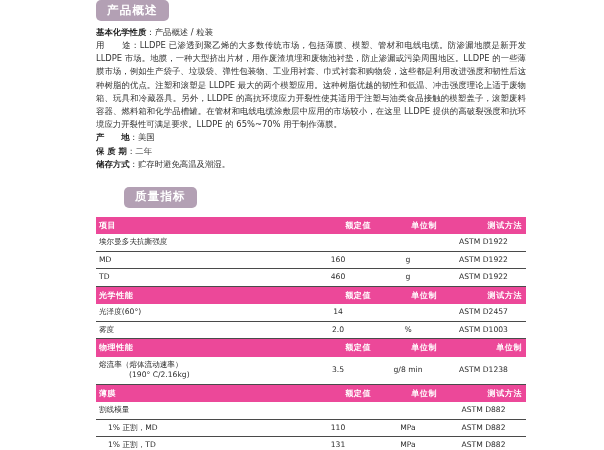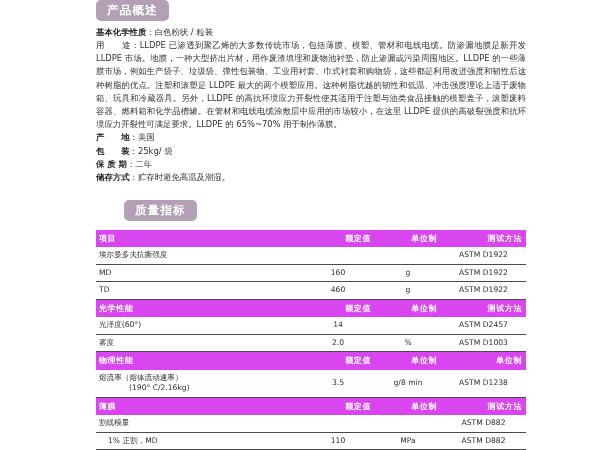--- a/index.html
+++ b/index.html
@@ -86,21 +86,21 @@
     border-collapse: collapse;
     font-size: 7.6px;
     table-layout: fixed;
   }
   table.spec col.c1 { width: 205px; }
   table.spec col.c2 { width: 74px; }
   table.spec col.c3 { width: 66px; }
   table.spec col.c4 { width: 85px; }
 
   table.spec tr.hdr td {
-    background: #d946ef;
+    background: #ec4899;
     color: #ffffff;
     font-weight: bold;
     font-size: 8px;
     padding: 3px 4px 3.5px 4px;
     letter-spacing: 0.6px;
     border: none;
   }
   table.spec tr.hdr td.left {
     text-align: left;
     padding-left: 3px;
@@ -128,32 +128,29 @@
 <div class="page">
   <div class="content">
 
     <div class="badge-row">
       <span class="section-badge">产品概述</span>
     </div>
 
     <div class="overview">
 
       <div class="kv-line">
-        <span class="kv-key">基本化学性质</span><span class="kv-val">：</span><span class="kv-val">白色粉状 / 粒装</span>
+        <span class="kv-key">基本化学性质</span><span class="kv-val">：</span><span class="kv-val">产品概述 / 粒装</span>
       </div>
 
       <div class="para-block"><span class="lbl-inline">用　　途</span><span>：</span><span>LLDPE 已渗透到聚乙烯的大多数传统市场，包括薄膜、模塑、管材和电线电缆。防渗漏地膜是新开发 LLDPE 市场。地膜，一种大型挤出片材，用作废渣填埋和废物池衬垫，防止渗漏或污染周围地区。LLDPE 的一些薄膜市场，例如生产袋子、垃圾袋、弹性包装物、工业用衬套、巾式衬套和购物袋，这些都是利用改进强度和韧性后这种树脂的优点。注塑和滚塑是 LLDPE 最大的两个模塑应用。这种树脂优越的韧性和低温、冲击强度理论上适于废物箱、玩具和冷藏器具。另外，LLDPE 的高抗环境应力开裂性使其适用于注塑与油类食品接触的模塑盖子，滚塑废料容器、燃料箱和化学品槽罐。在管材和电线电缆涂敷层中应用的市场较小，在这里 LLDPE 提供的高破裂强度和抗环境应力开裂性可满足要求。LLDPE 的 65%~70% 用于制作薄膜。</span></div>
 
       <div class="kv-line">
         <span class="kv-key">产　　地</span><span>：</span><span class="kv-val">美国</span>
       </div>
 
-      <div class="kv-line">
-        <span class="kv-key">包　　装</span><span>：</span><span class="kv-val">25kg/ 袋</span>
-      </div>
 
       <div class="kv-line">
         <span class="kv-key">保 质 期</span><span>：</span><span class="kv-val">二年</span>
       </div>
 
       <div class="kv-line">
         <span class="kv-key">储存方式</span><span>：</span><span class="kv-val">贮存时避免高温及潮湿。</span>
       </div>
     </div>
 

